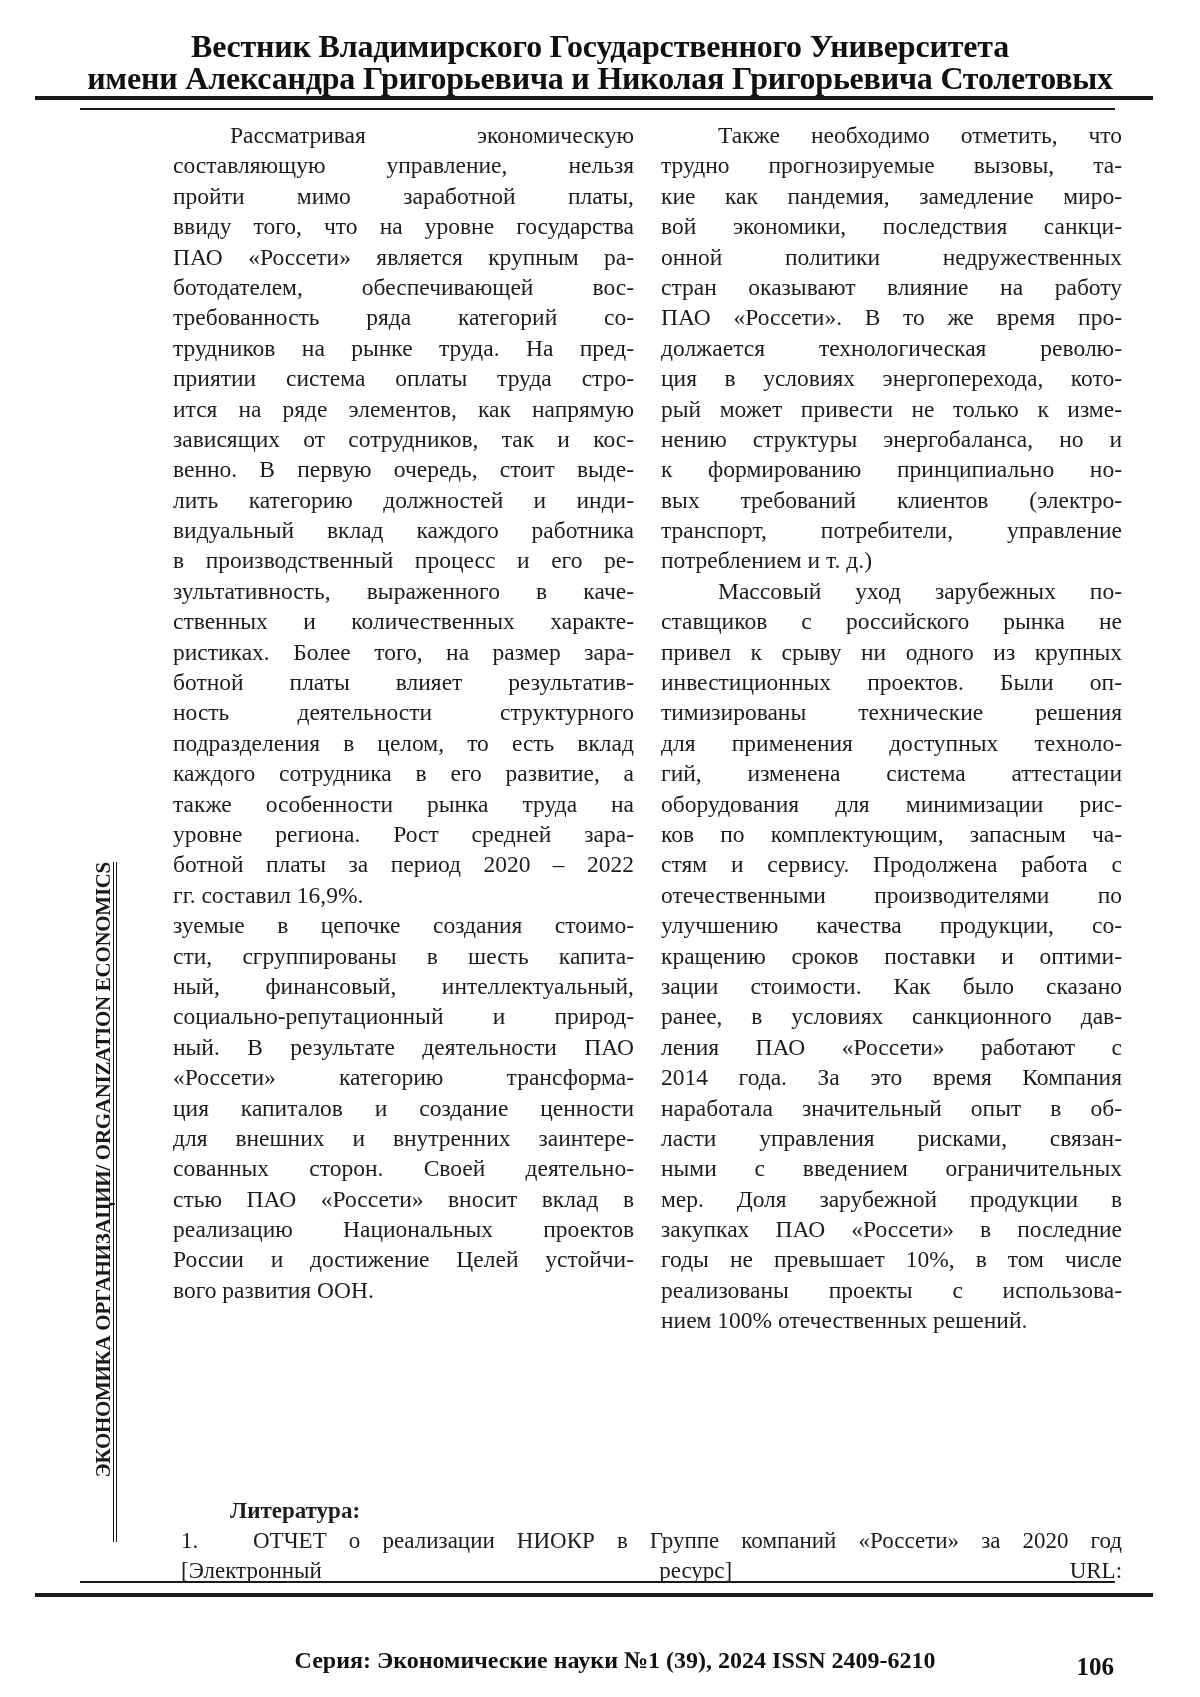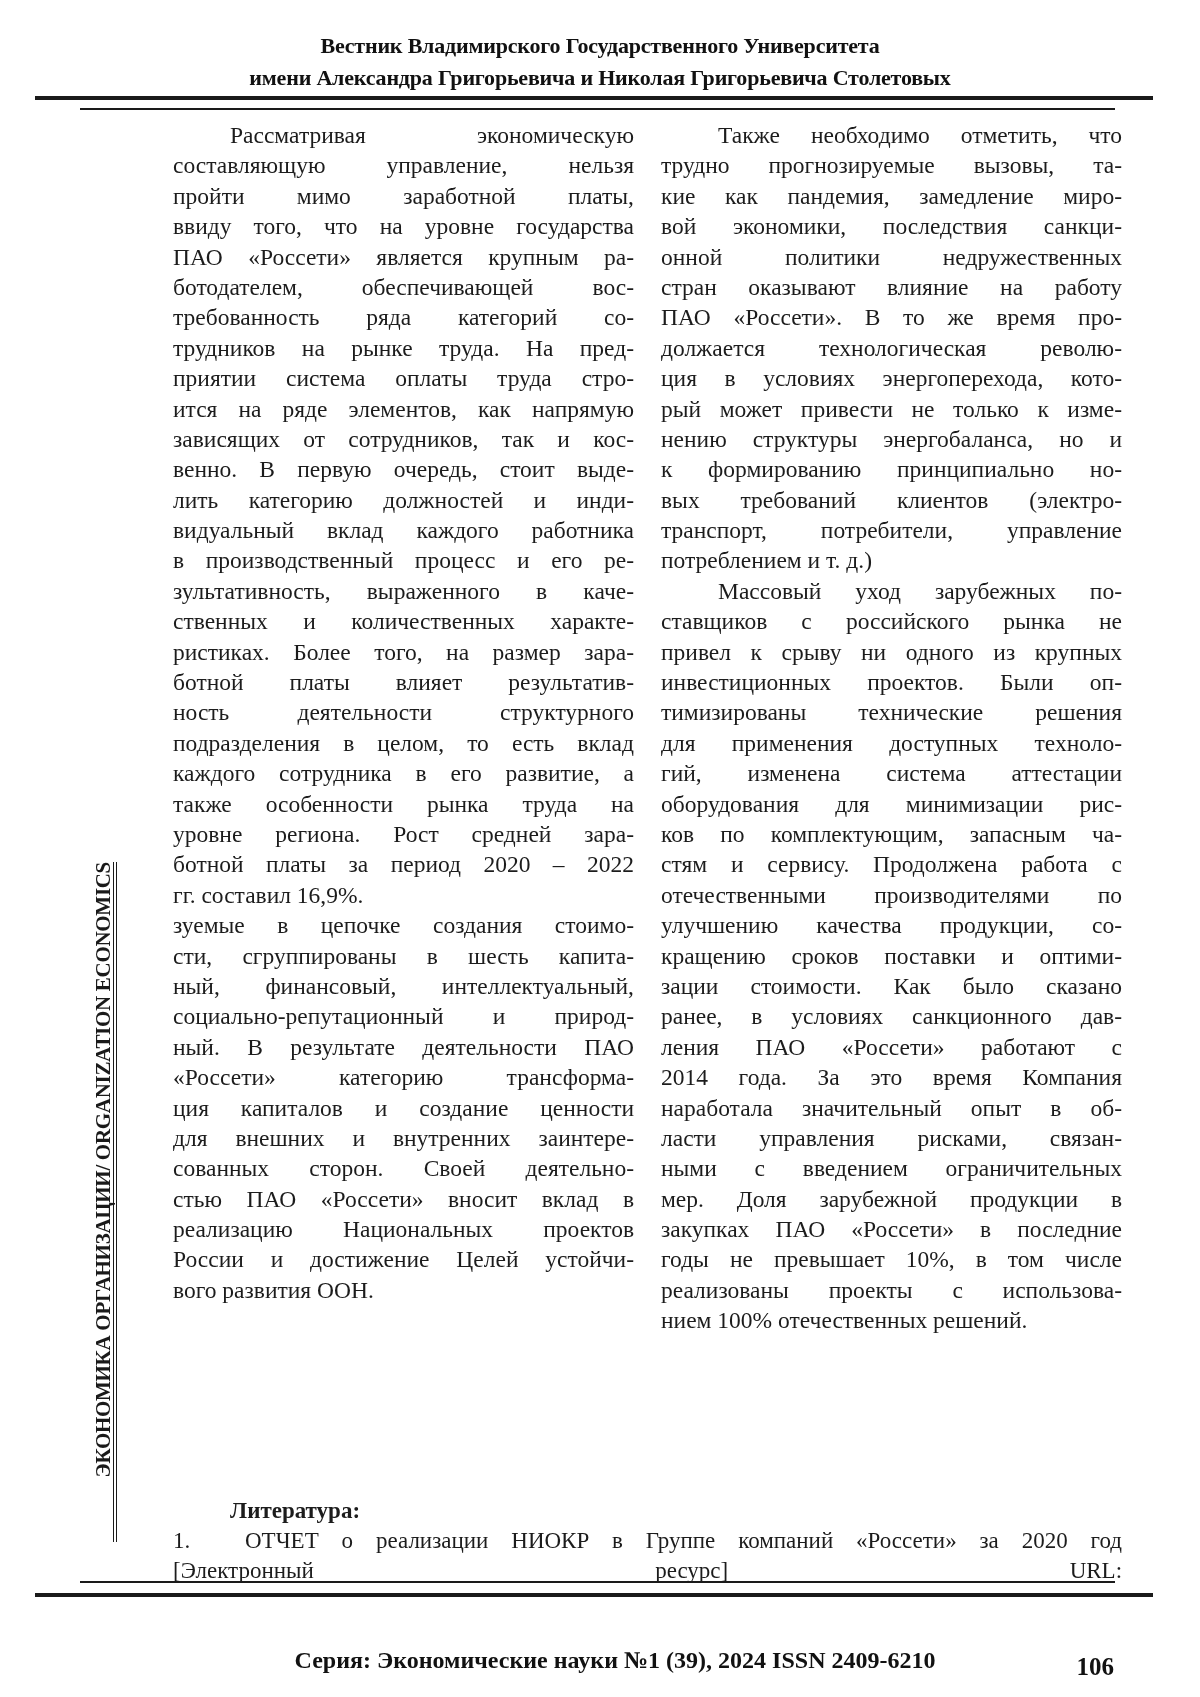--- a/index.html
+++ b/index.html
@@ -16,21 +16,21 @@
       font-family: "Liberation Serif", "DejaVu Serif", serif;
     }
     .header {
       position: absolute;
       left: 0;
       top: 30px;
       width: 1200px;
       text-align: center;
       font-family: "Liberation Serif", serif;
       font-weight: bold;
-      font-size: 22px;
+      font-size: 32px;
       line-height: 32px;
       color: #111;
       letter-spacing: -0.2px;
     }
     .rule {
       position: absolute;
       background: #1a1a1a;
     }
     .rule.thick-top { left: 35px; top: 96px; width: 1118px; height: 4px; }
     .rule.thin-top { left: 80px; top: 108px; width: 1035px; height: 2px; }
@@ -107,20 +107,21 @@
       padding-left: 57px;
       font-weight: bold;
       height: 30px;
     }
     .ref-line {
       display: block;
       height: 30px;
       white-space: nowrap;
       text-align: justify;
       text-align-last: justify;
+      margin-left: 8px;
     }
     .ref-num {
       display: inline-block;
       width: 72px;
       text-align-last: left;
     }
 
     .page-number {
       position: absolute;
       right: 86px;

